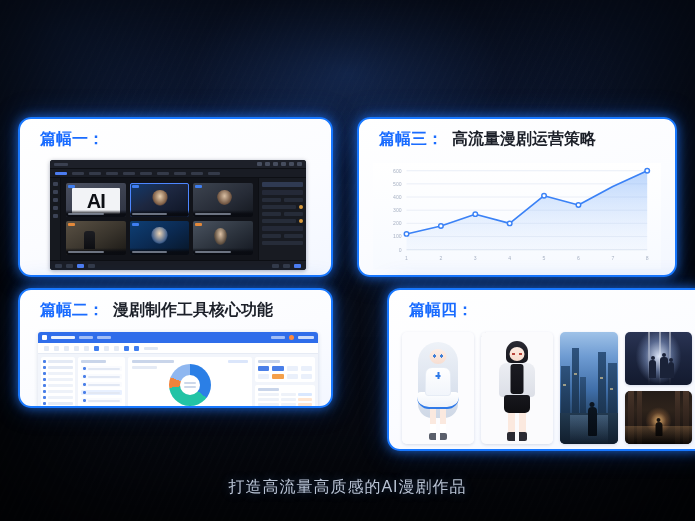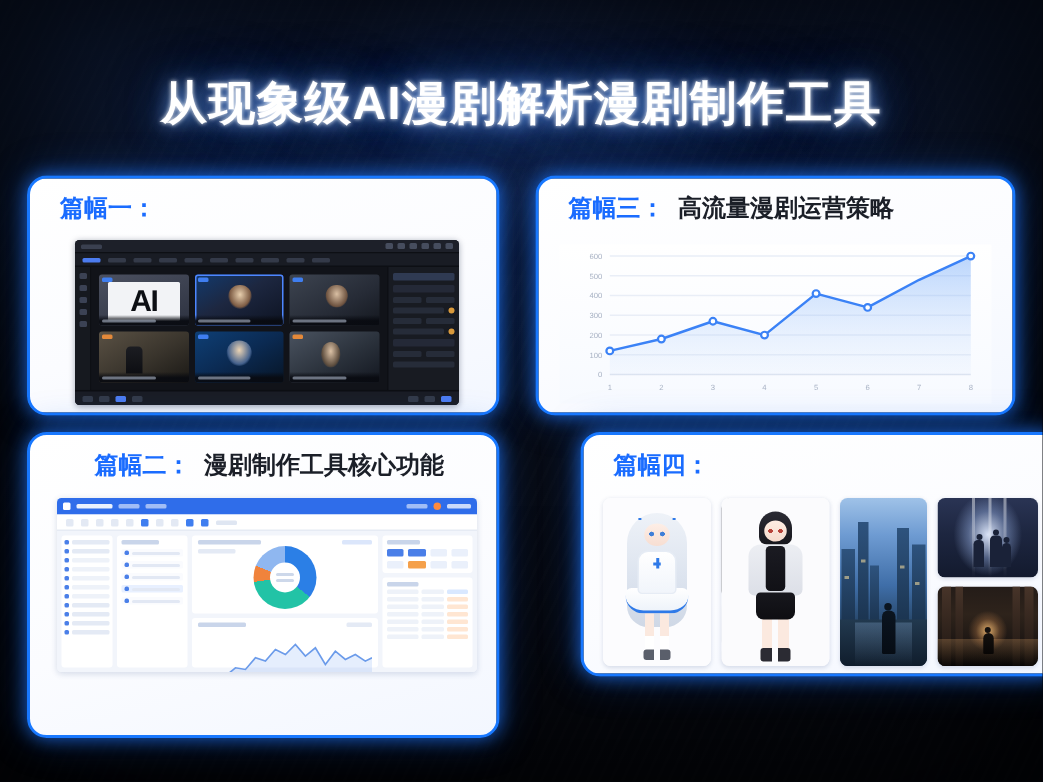--- a/index.html
+++ b/index.html
@@ -48,21 +48,21 @@
   .card{
     position:absolute;
     background:linear-gradient(165deg,#ffffff 0%,#fbfcff 55%,#f3f7ff 100%);
     border:2px solid #1878ff;
     border-radius:13px;
     box-shadow:0 0 11px rgba(32,120,255,.70), 0 0 26px rgba(26,96,220,.35);
     overflow:hidden;
   }
   #card1{ left:18px;  top:117px; width:315px; height:160px; }
   #card3{ left:357px; top:117px; width:320px; height:160px; }
-  #card2{ left:18px;  top:288px; width:315px; height:204px;padding-left:23px; }
+  #card2{ left:18px;  top:288px; width:315px; height:120px; }
   #card4{ left:357px; top:288px; width:320px; height:163px;margin-left:30px; }
 
   .card-head{
     height:40px; display:flex; align-items:center;
     padding-left:20px; gap:9px;
     font-size:16px; font-weight:bold; white-space:nowrap;
   }
   .head-index{ color:#1a6cff; }
   .head-text{ color:#1b1f28; }
 
@@ -397,21 +397,20 @@
 </style>
 </head>
 <body>
 
 <div class="bg-base"></div>
 <div class="bg-grain"></div>
 <div class="bg-vignette"></div>
 
 <div class="stage">
 
-  <div class="title">从现象级AI漫剧解析漫剧制作工具</div>
 
   <div class="card" id="card1">
     <div class="card-head">
       <span class="head-index">篇幅一：</span>
     </div>
     <div class="card-body">
       <div class="shot1">
         <div class="s1-title">
           <span class="tl"></span>
           <span class="grow"></span>
@@ -822,13 +821,14 @@
               <span class="floor"></span>
               <span class="figure2"></span>
             </div>
           </div>
         </div>
 
       </div>
     </div>
   </div>
 
+  <div class="footer">打造高流量高质感的AI漫剧作品</div>
 </div>
 
 </body></html>

